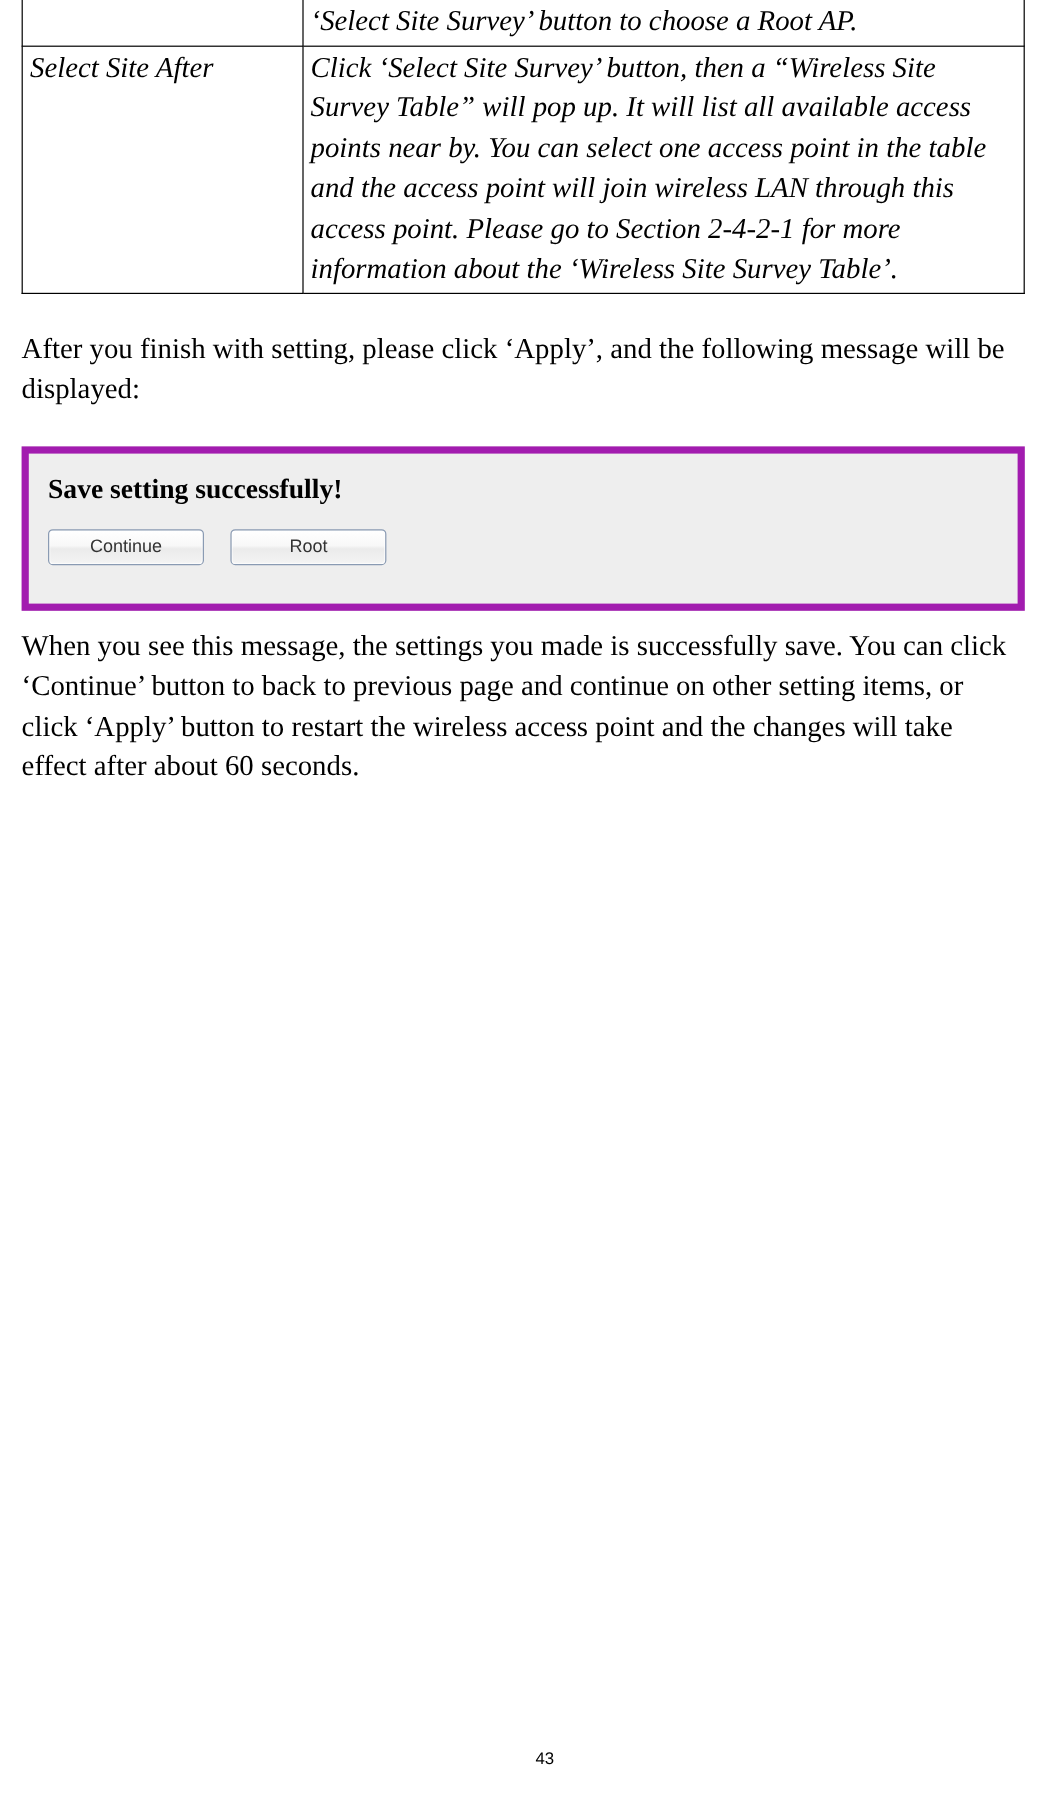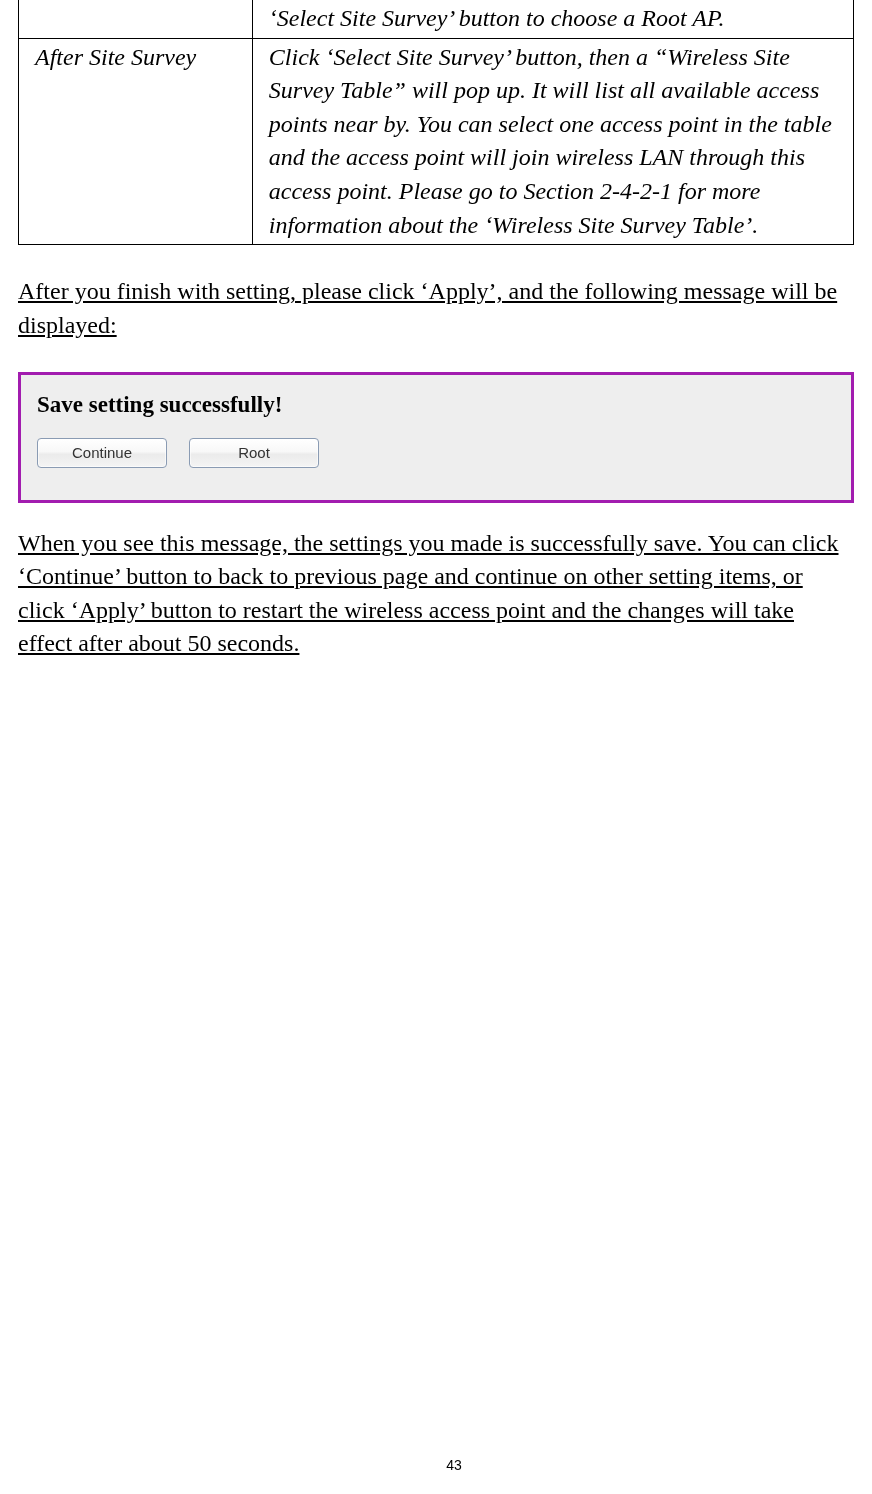--- a/index.html
+++ b/index.html
@@ -13,43 +13,42 @@
       color: #000;
       background: #fff;
     }
     table.desc {
       border-collapse: collapse;
       width: 100%;
       margin-bottom: 30px;
     }
     table.desc td {
       border: 1px solid #000;
-      padding: 2px 16px;
+      padding: 2px 6px;
       font-style: italic;
       vertical-align: top;
     }
     table.desc td.left {
       width: 28%;
       border-top: none;
     }
     table.desc td.right {
       border-top: none;
     }
     table.desc tr.first td {
       border-top: none;
     }
     p.body {
       margin: 0 0 30px 0;
-      text-decoration: underline;
     }
     .dialog {
-      border: 3px solid #a21caf;
+      border: 6px solid #a21caf;
       background: #eeeeee;
       padding: 14px 16px 32px 16px;
-      margin-bottom: 24px;
+      margin-bottom: 14px;
       width: 100%;
       box-sizing: border-box;
       font-family: Arial, Helvetica, sans-serif;
     }
     .dialog-title {
       font-family: "Times New Roman", Times, serif;
       font-weight: bold;
       font-size: 23px;
       color: #000;
       margin-bottom: 16px;
@@ -98,33 +97,33 @@
 
 <div class="page-wrap">
 
 <table class="desc">
   <tbody>
         <tr class="first">
     <td class="left" style="border-bottom:1px solid #000;"></td>
     <td class="right" style="border-bottom:1px solid #000;">‘Select Site Survey’ button to choose a Root AP.</td>
   </tr>
   <tr>
-    <td class="left">After Site Survey</td>
+    <td class="left">Select Site After</td>
     <td>Click ‘Select Site Survey’ button, then a “Wireless Site Survey Table” will pop up. It will list all available access points near by. You can select one access point in the table and the access point will join wireless LAN through this access point. Please go to Section 2-4-2-1 for more information about the ‘Wireless Site Survey Table’.</td>
   </tr>
 </tbody>
     </table>
 
 <p class="body">After you finish with setting, please click ‘Apply’, and the following message will be displayed:</p>
 
 <div class="dialog">
   <div class="dialog-title">Save setting successfully!</div>
   <div class="dialog-buttons">
     <button class="xp-button">Continue</button>
     <button class="xp-button">Root</button>
   </div>
 </div>
 
-<p class="body">When you see this message, the settings you made is successfully save. You can click ‘Continue’ button to back to previous page and continue on other setting items, or click ‘Apply’ button to restart the wireless access point and the changes will take effect after about 50 seconds.</p>
+<p class="body">When you see this message, the settings you made is successfully save. You can click ‘Continue’ button to back to previous page and continue on other setting items, or click ‘Apply’ button to restart the wireless access point and the changes will take effect after about 60 seconds.</p>
 
 <div class="page-num">43</div>
 
 </div>
 
 </body></html>

